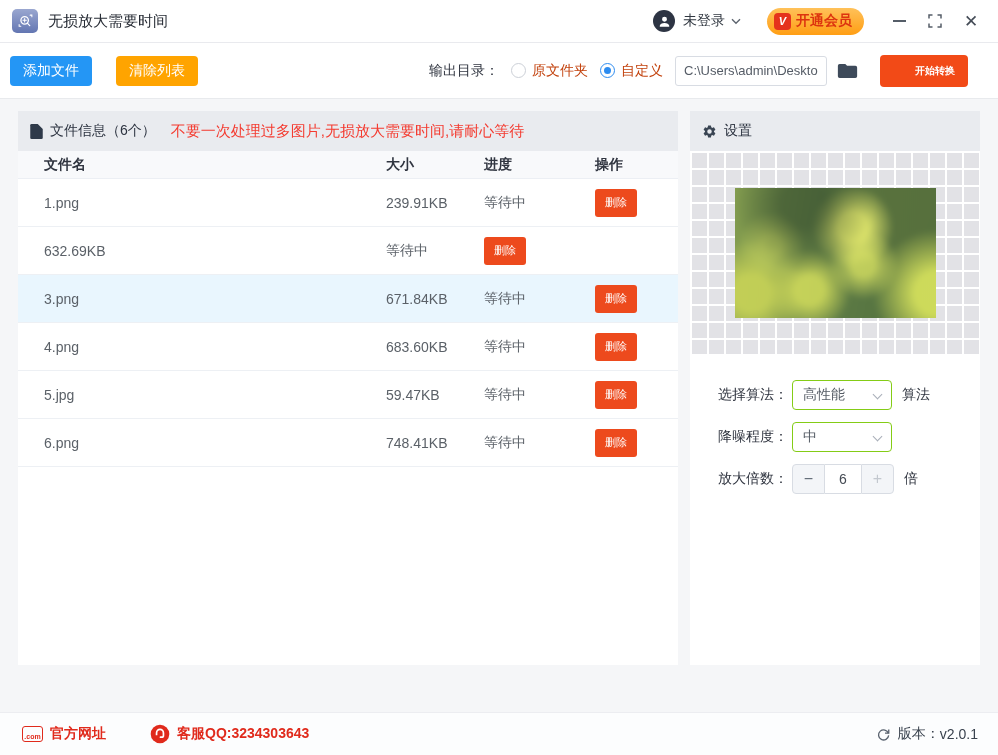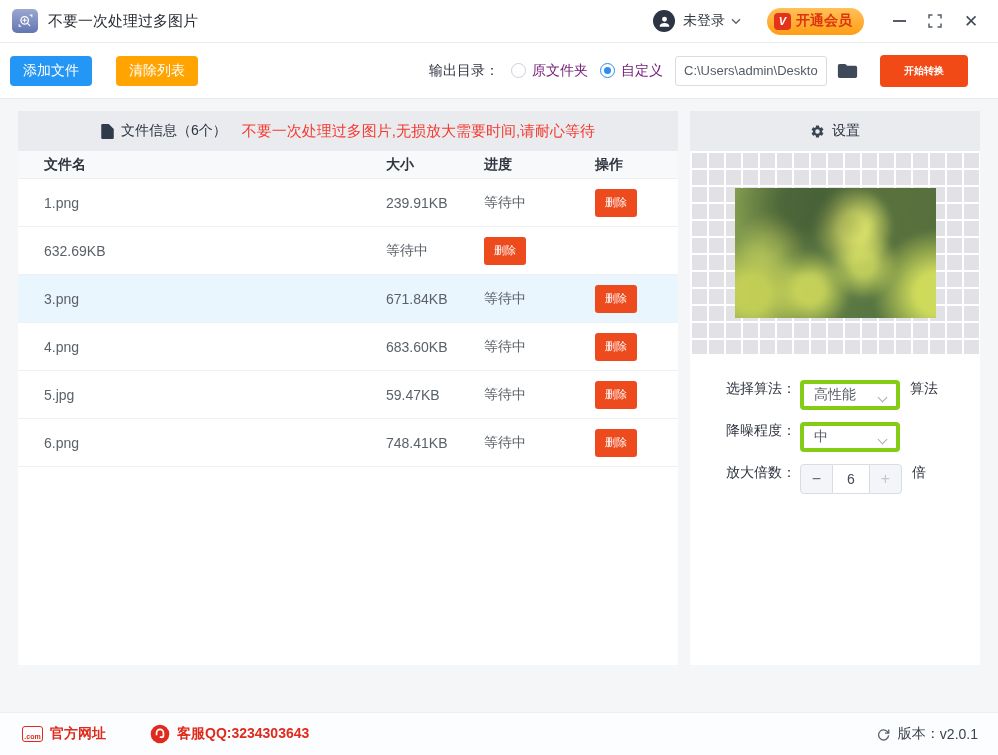--- a/index.html
+++ b/index.html
@@ -43,33 +43,33 @@
   .winbtn + .winbtn { margin-left:14px; }
   .min-line { width:13px; height:2px; background:#555d68; }
   .close-x { font-size:17px; color:#454c57; line-height:1; }
 
   
   .toolbar {
     height:56px; flex:0 0 56px; background:#fff;
     border-bottom:1px solid #e8eaed;
     display:flex; align-items:center; padding:0 30px 0 10px;
   }
-  .btn { border:none; border-radius:4px; color:#fff; font-size:14px; padding:6px 13px; cursor:pointer; font-family:inherit; }
+  .btn { border:none; border-radius:4px; color:#fff; font-size:14px; padding:6px 13px; cursor:pointer; font-family:inherit;text-align:right; }
   .btn-add { background:#2496f5; }
   .btn-clear { background:#ffa400; margin-left:24px; }
   .tb-spacer { flex:1; }
   .out-label { color:#303540; }
   .radio-wrap { display:flex; align-items:center; margin-left:12px; cursor:pointer; }
   .radio {
     width:15px; height:15px; border-radius:50%; background:#fff;
     border:1px solid #ccd0d7; display:flex; align-items:center; justify-content:center;
   }
   .radio.checked { border:1.5px solid #2d8cf0; }
   .radio.checked::after { content:""; width:7px; height:7px; border-radius:50%; background:#2d8cf0; }
-  .radio-label { margin-left:6px; color:#701a75; }
+  .radio-label { margin-left:6px; color:#c2410c; }
   .path-input {
     margin-left:12px; width:152px; height:30px; border:1px solid #d8dce3;
     border-radius:3px; padding:0 8px; font-size:13px; color:#555c66;
     font-family:inherit; background:#fff;
   }
   .folder-btn { margin-left:10px; display:flex; cursor:pointer; }
   .btn-start {
     margin-left:22px; width:88px; height:32px; background:#f24a17;
     font-size:10px; font-weight:bold; border-radius:4px;
   }
@@ -77,21 +77,21 @@
   
   .content {
     flex:1; background:#f5f6f8; padding:12px 18px 0;
     display:flex; gap:12px; align-items:flex-start;
   }
   .panel { background:#fff; height:554px; overflow:hidden; }
   .panel-left { flex:1; }
   .panel-right { flex:0 0 290px; }
   .panel-header {
     height:40px; background:#e9ebef; display:flex; align-items:center;
-    padding:0 12px; gap:7px; color:#2c3340;justify-content:center;
+    padding:0 12px; gap:7px; color:#2c3340;
   }
   .warn-text { color:#f43b30; font-size:15px; margin-left:8px; }
 
   .tgrid { display:grid; grid-template-columns:342px 98px 111px 1fr; align-items:center; padding-left:26px; }
   .thead {
     height:28px; background:#f8f9fb; font-weight:bold; color:#303540;
     border-bottom:1px solid #eceff4;
   }
   .trow { height:48px; color:#5b6168; border-bottom:1px solid #edf0f4; }
   .trow.hl { background:#e9f6fe; }
@@ -116,24 +116,24 @@
       radial-gradient(circle at 20% 45%, rgba(198,212,96,.7) 0 5%, transparent 18%),
       radial-gradient(circle at 11% 78%, rgba(206,216,88,.85) 0 8%, transparent 24%),
       radial-gradient(circle at 38% 76%, rgba(212,222,92,.85) 0 8%, transparent 24%),
       radial-gradient(circle at 58% 32%, rgba(226,232,108,.95) 0 9%, transparent 26%),
       radial-gradient(circle at 63% 58%, rgba(216,226,98,.8) 0 7%, transparent 22%),
       radial-gradient(circle at 97% 78%, rgba(212,224,92,.95) 0 9%, transparent 27%),
       radial-gradient(circle at 80% 18%, rgba(88,112,60,.8) 0 14%, transparent 40%),
       linear-gradient(100deg,#87a050,#5c7a44 55%,#4e6c3e);
   }
   .controls { padding:26px 0 0 28px; }
-  .ctrl-row { display:flex; align-items:flex-start; height:30px; margin-bottom:12px;margin-left:8px; }
+  .ctrl-row { display:flex; align-items:center; height:30px; margin-bottom:12px; }
   .ctrl-label { width:74px; color:#303540; }
   .select-box {
-    width:100px; height:30px; border:4px solid #84cc16; border-radius:4px;
+    width:100px; height:30px; border:1px solid #84cc16; border-radius:4px;
     background:#fff; display:flex; align-items:center; padding:0 24px 0 10px;
     color:#565d66; position:relative; cursor:pointer;
   }
   .select-caret {
     position:absolute; right:10px; top:10px; width:7px; height:7px;
     border-right:1.5px solid #a8aeb8; border-bottom:1.5px solid #a8aeb8;
     transform:rotate(45deg);
   }
   .ctrl-suffix { margin-left:10px; color:#303540; }
   .stepper { display:flex; }
@@ -171,21 +171,21 @@
   <div class="app-icon">
     <svg width="17" height="17" viewBox="0 0 20 20">
       <g stroke="#fff" fill="none" stroke-width="1.5" stroke-linecap="round">
         <circle cx="9" cy="8.6" r="4.4"></circle>
         <path d="M9 6.6v4M7 8.6h4" stroke-width="1.2"></path>
         <path d="M12.4 12.2l2.6 2.6"></path>
         <path d="M15.5 2.5h2v2M2.5 13.5v2h2" stroke-width="1.2"></path>
       </g>
     </svg>
   </div>
-  <div class="app-title">不要一次处理过多图片</div>
+  <div class="app-title">无损放大需要时间</div>
 
   <div class="avatar">
     <svg width="15" height="15" viewBox="0 0 20 20">
       <path fill="#fff" d="M10 10.2a3.3 3.3 0 1 0 0-6.6 3.3 3.3 0 0 0 0 6.6zm0 1.7c-3.2 0-6.3 1.6-6.3 3.6V17h12.6v-1.5c0-2-3.1-3.6-6.3-3.6z"></path>
     </svg>
   </div>
   <span class="login-text">未登录</span>
   <span class="chev">
     <svg width="10" height="7" viewBox="0 0 10 7">
         <path d="M1 1.2l4 4 4-4" fill="none" stroke="#5d656f" stroke-width="1.4"></path>

